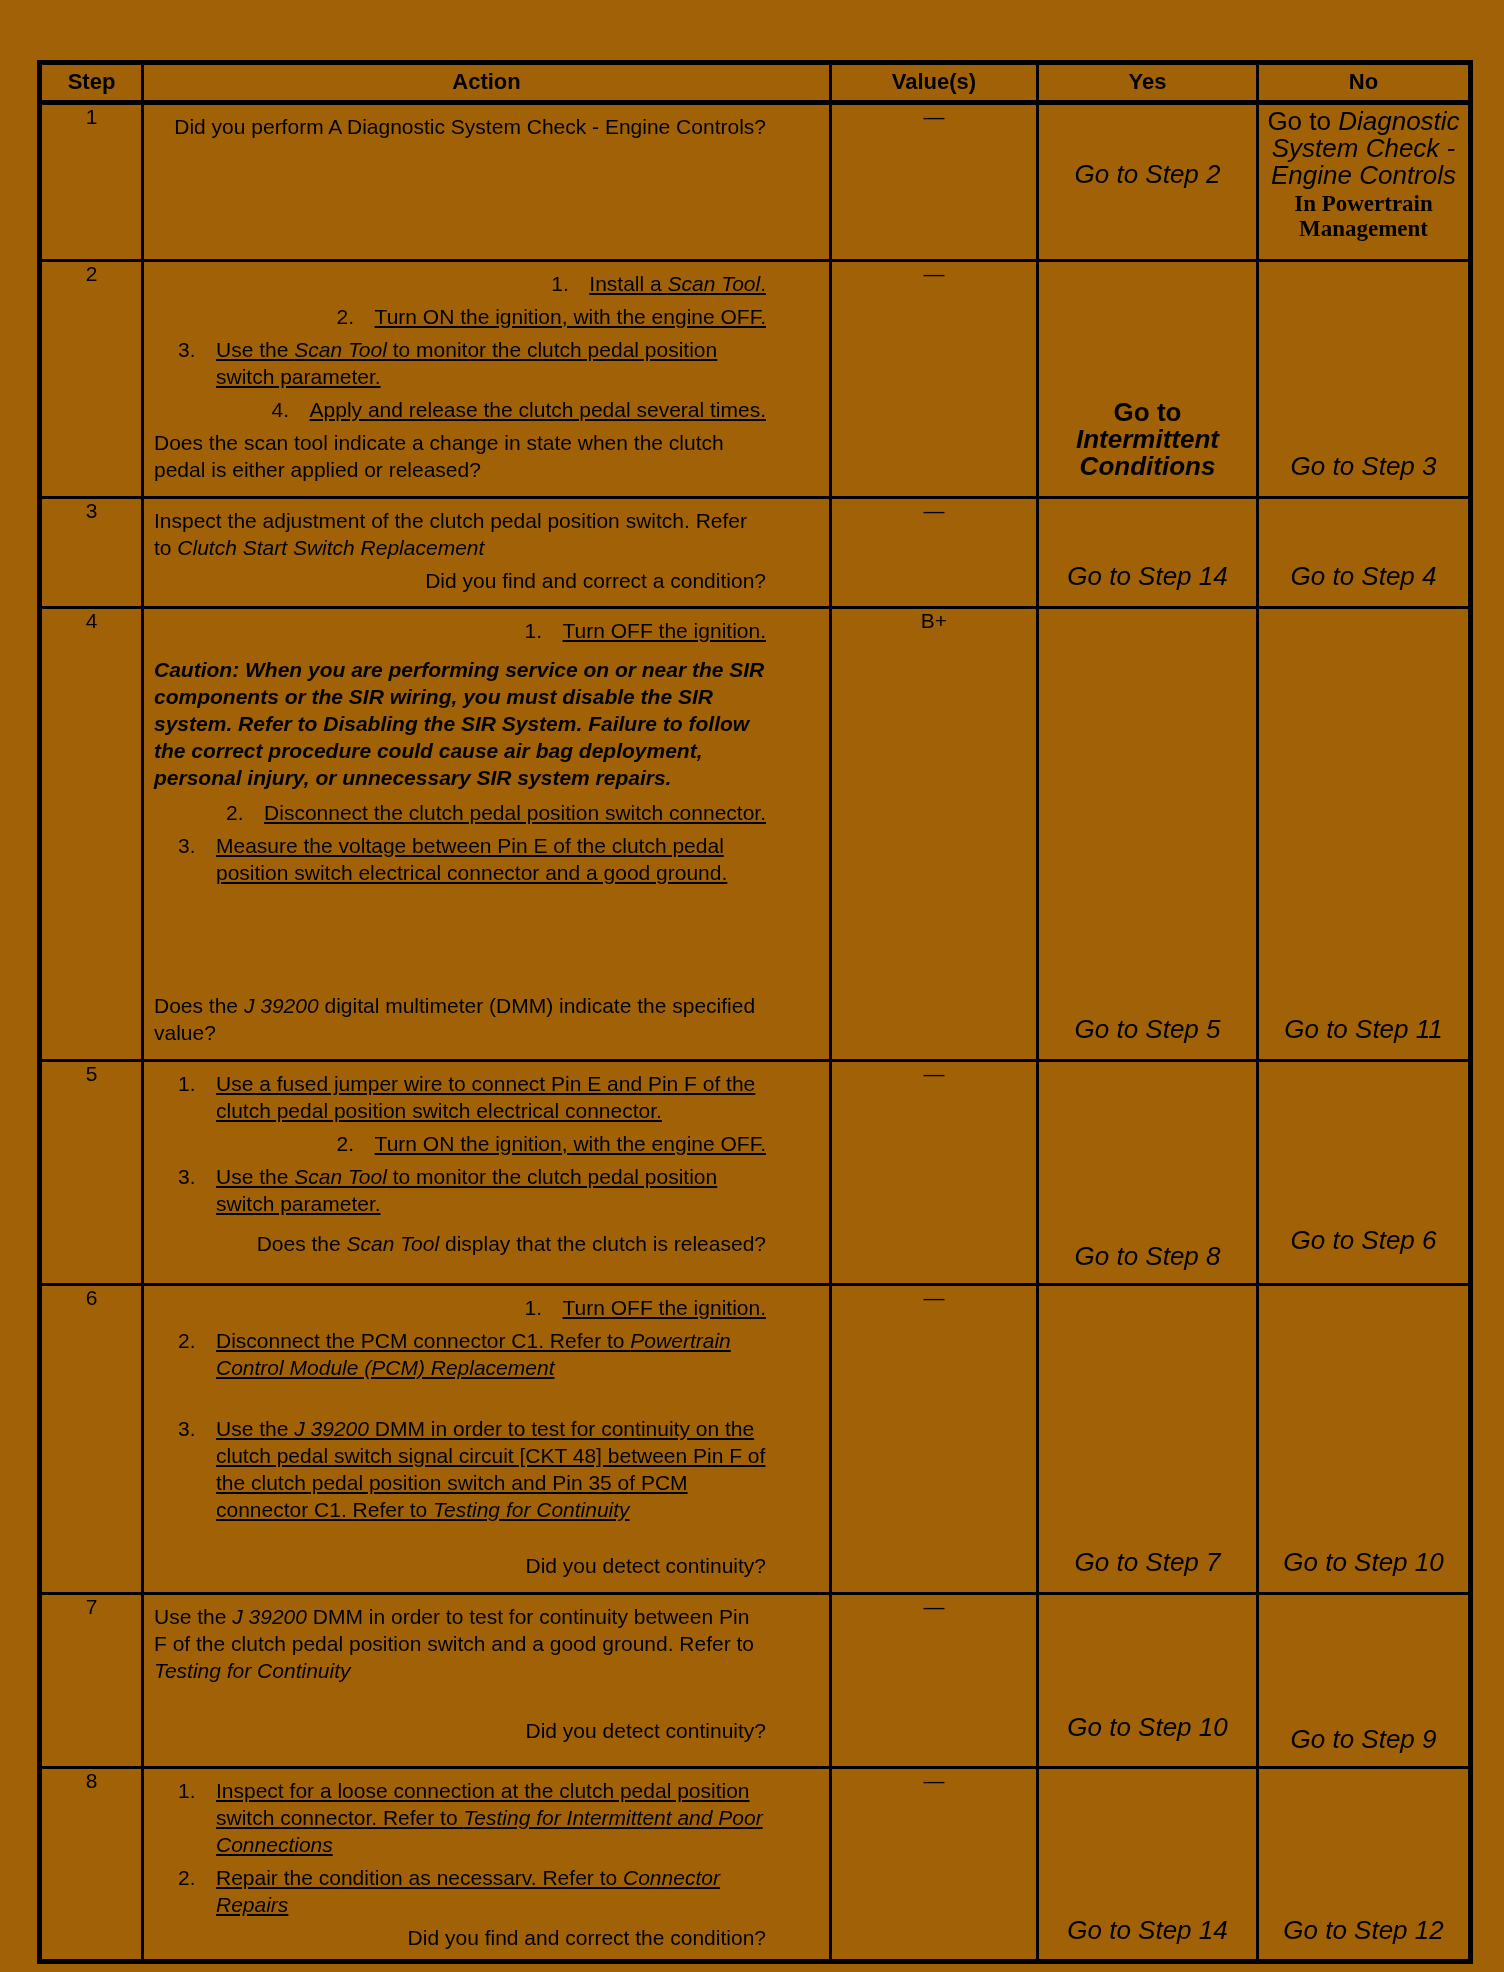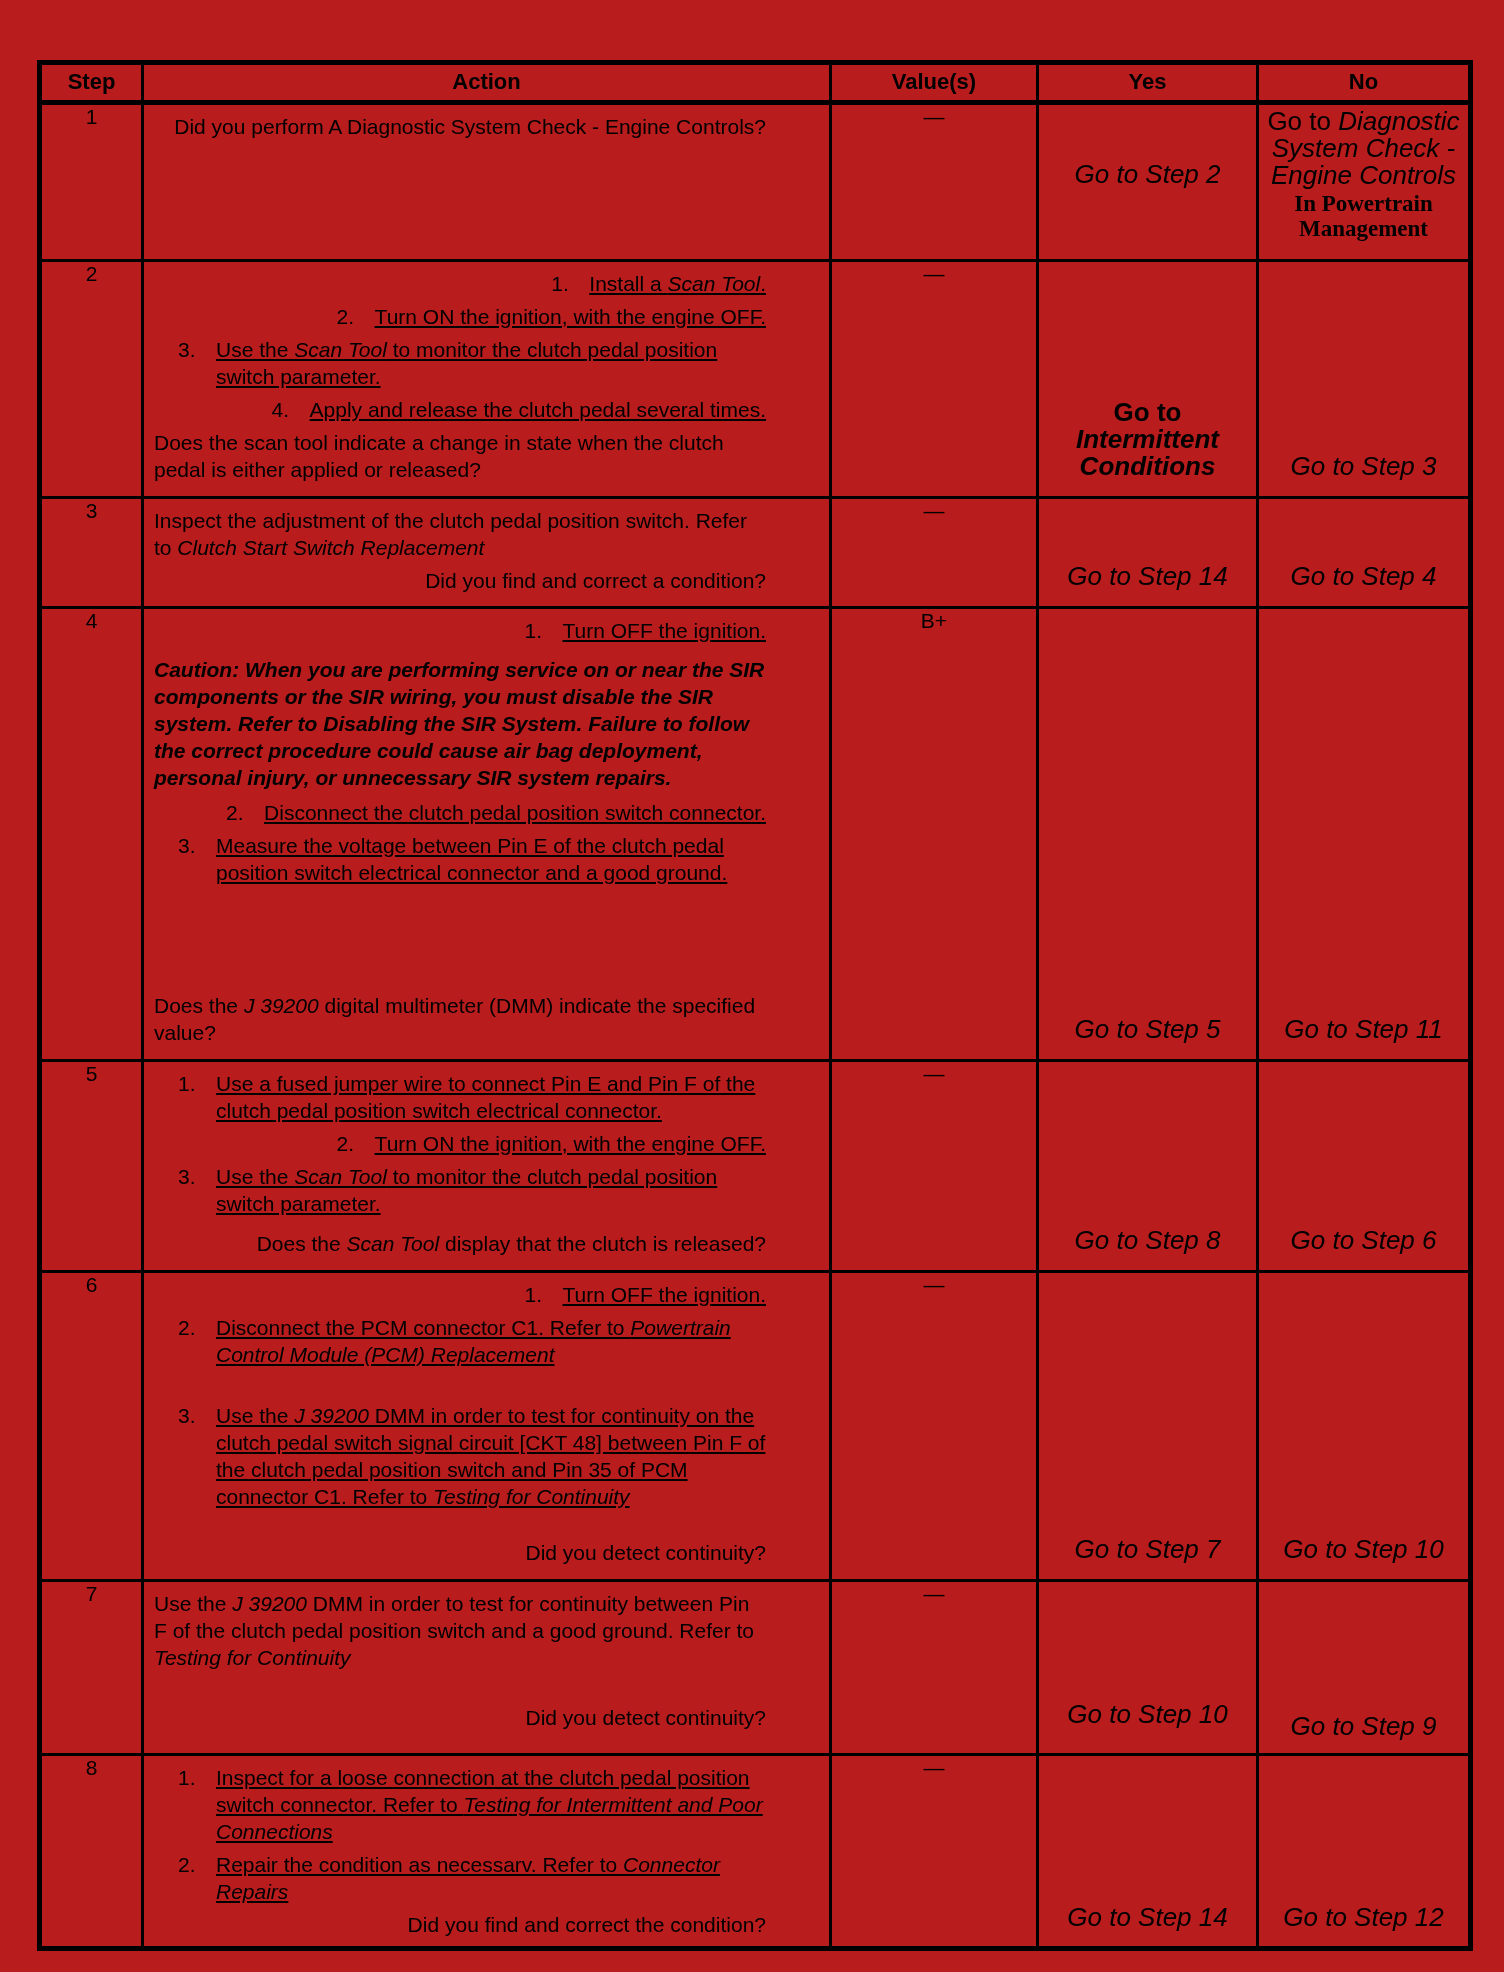--- a/index.html
+++ b/index.html
@@ -1,17 +1,17 @@
 <!DOCTYPE html>
 <html><head>
 <meta charset="utf-8">
 <style>
   html,body{margin:0;padding:0;background:#e8e8e8;}
   .sheet{
-    position:relative;width:1504px;height:1972px;background:#b91c1c;
+    position:relative;width:1504px;height:1972px;background:#a16207;
     font-family:"Liberation Sans","DejaVu Sans",sans-serif;color:#000;
     overflow:hidden;
   }
   table.steps{
     position:absolute;left:37px;top:60px;width:1431px;
     border-collapse:collapse;table-layout:fixed;
     border:5px solid #000;
   }
   table.steps th,table.steps td{
     border:3px solid #000;padding:0;vertical-align:top;overflow:hidden;
@@ -185,21 +185,21 @@
               </div>
               <div class="block item">
                 <span class="num">3.</span>
                 <span class="txt"><span class="seg">Use the </span><span class="seg it">Scan Tool</span><span class="seg"> to monitor the clutch pedal position switch parameter.</span></span>
               </div>
               <div class="block p push"><span class="seg">Does the </span><span class="seg it">Scan Tool</span><span class="seg"> display that the clutch is released?</span></div>
             </div>
           </td>
           <td class="c-value">—</td>
           <td class="c-yn">
-            <div class="cellwrap ynwrap" style="height: 205px;">
+            <div class="cellwrap ynwrap" style="height: 205px; margin-top: 16px;">
               <div class="block goto"><span class="seg it">Go to Step 8</span></div>
             </div>
           </td>
           <td class="c-yn">
             <div class="cellwrap ynwrap" style="height: 205px;">
               <div class="block goto"><span class="seg it">Go to Step 6</span></div>
             </div>
           </td>
         </tr>
         <tr style="height: 309px;">

